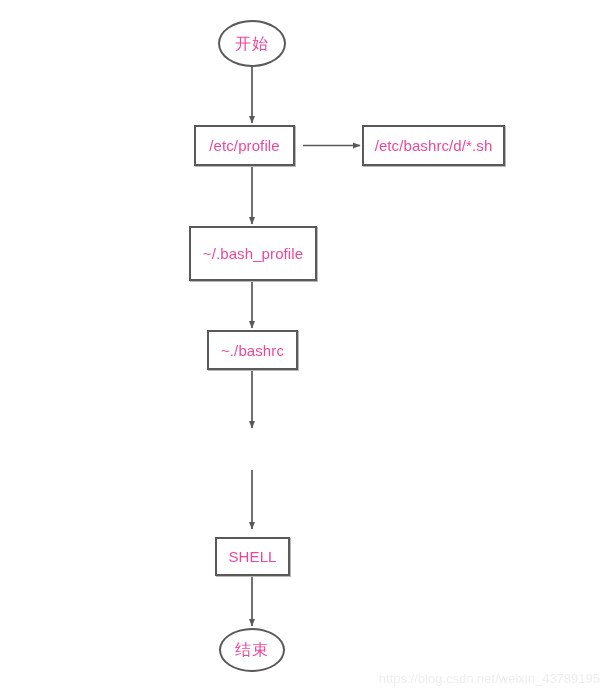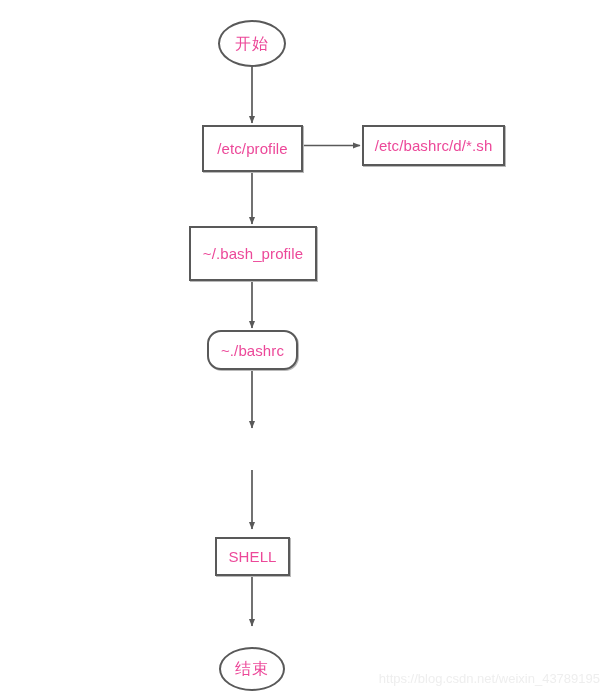--- a/index.html
+++ b/index.html
@@ -103,40 +103,40 @@
       <line x1="252" y1="470" x2="252" y2="529" marker-end="url(#arrowhead)"></line>
 
       <line x1="252" y1="570" x2="252" y2="626" marker-end="url(#arrowhead)"></line>
     </g>
   </svg>
 
   <div class="node node-terminator" style="left: 218px; top: 20px; width: 68px; height: 47px;">
     <span class="node-label cjk">开始</span>
   </div>
 
-  <div class="node node-box" style="left: 202px; top: 125px; width: 101px; height: 47px;">
+  <div class="node node-box" style="left: 194px; top: 125px; width: 101px; height: 41px;">
     <span class="node-label">/etc/profile</span>
   </div>
 
   <div class="node node-box" style="left: 362px; top: 125px; width: 143px; height: 41px;">
     <span class="node-label">/etc/bashrc/d/*.sh</span>
   </div>
 
   <div class="node node-box" style="left: 189px; top: 226px; width: 128px; height: 55px;">
     <span class="node-label">~/.bash_profile</span>
   </div>
 
-  <div class="node node-box" style="left: 207px; top: 330px; width: 91px; height: 40px; border-radius: 14px;">
+  <div class="node node-box" style="left: 207px; top: 330px; width: 91px; height: 40px;">
     <span class="node-label">~./bashrc</span>
   </div>
 
 
   <div class="node node-box" style="left: 215px; top: 531px; width: 75px; height: 39px; margin-top: 6px;">
     <span class="node-label">SHELL</span>
   </div>
 
-  <div class="node node-terminator" style="left: 219px; top: 647px; width: 66px; height: 44px;">
+  <div class="node node-terminator" style="left: 219px; top: 628px; width: 66px; height: 44px;">
     <span class="node-label cjk">结束</span>
   </div>
 
   <div id="watermark">https://blog.csdn.net/weixin_43789195</div>
 
 </div>
 
 </body></html>

